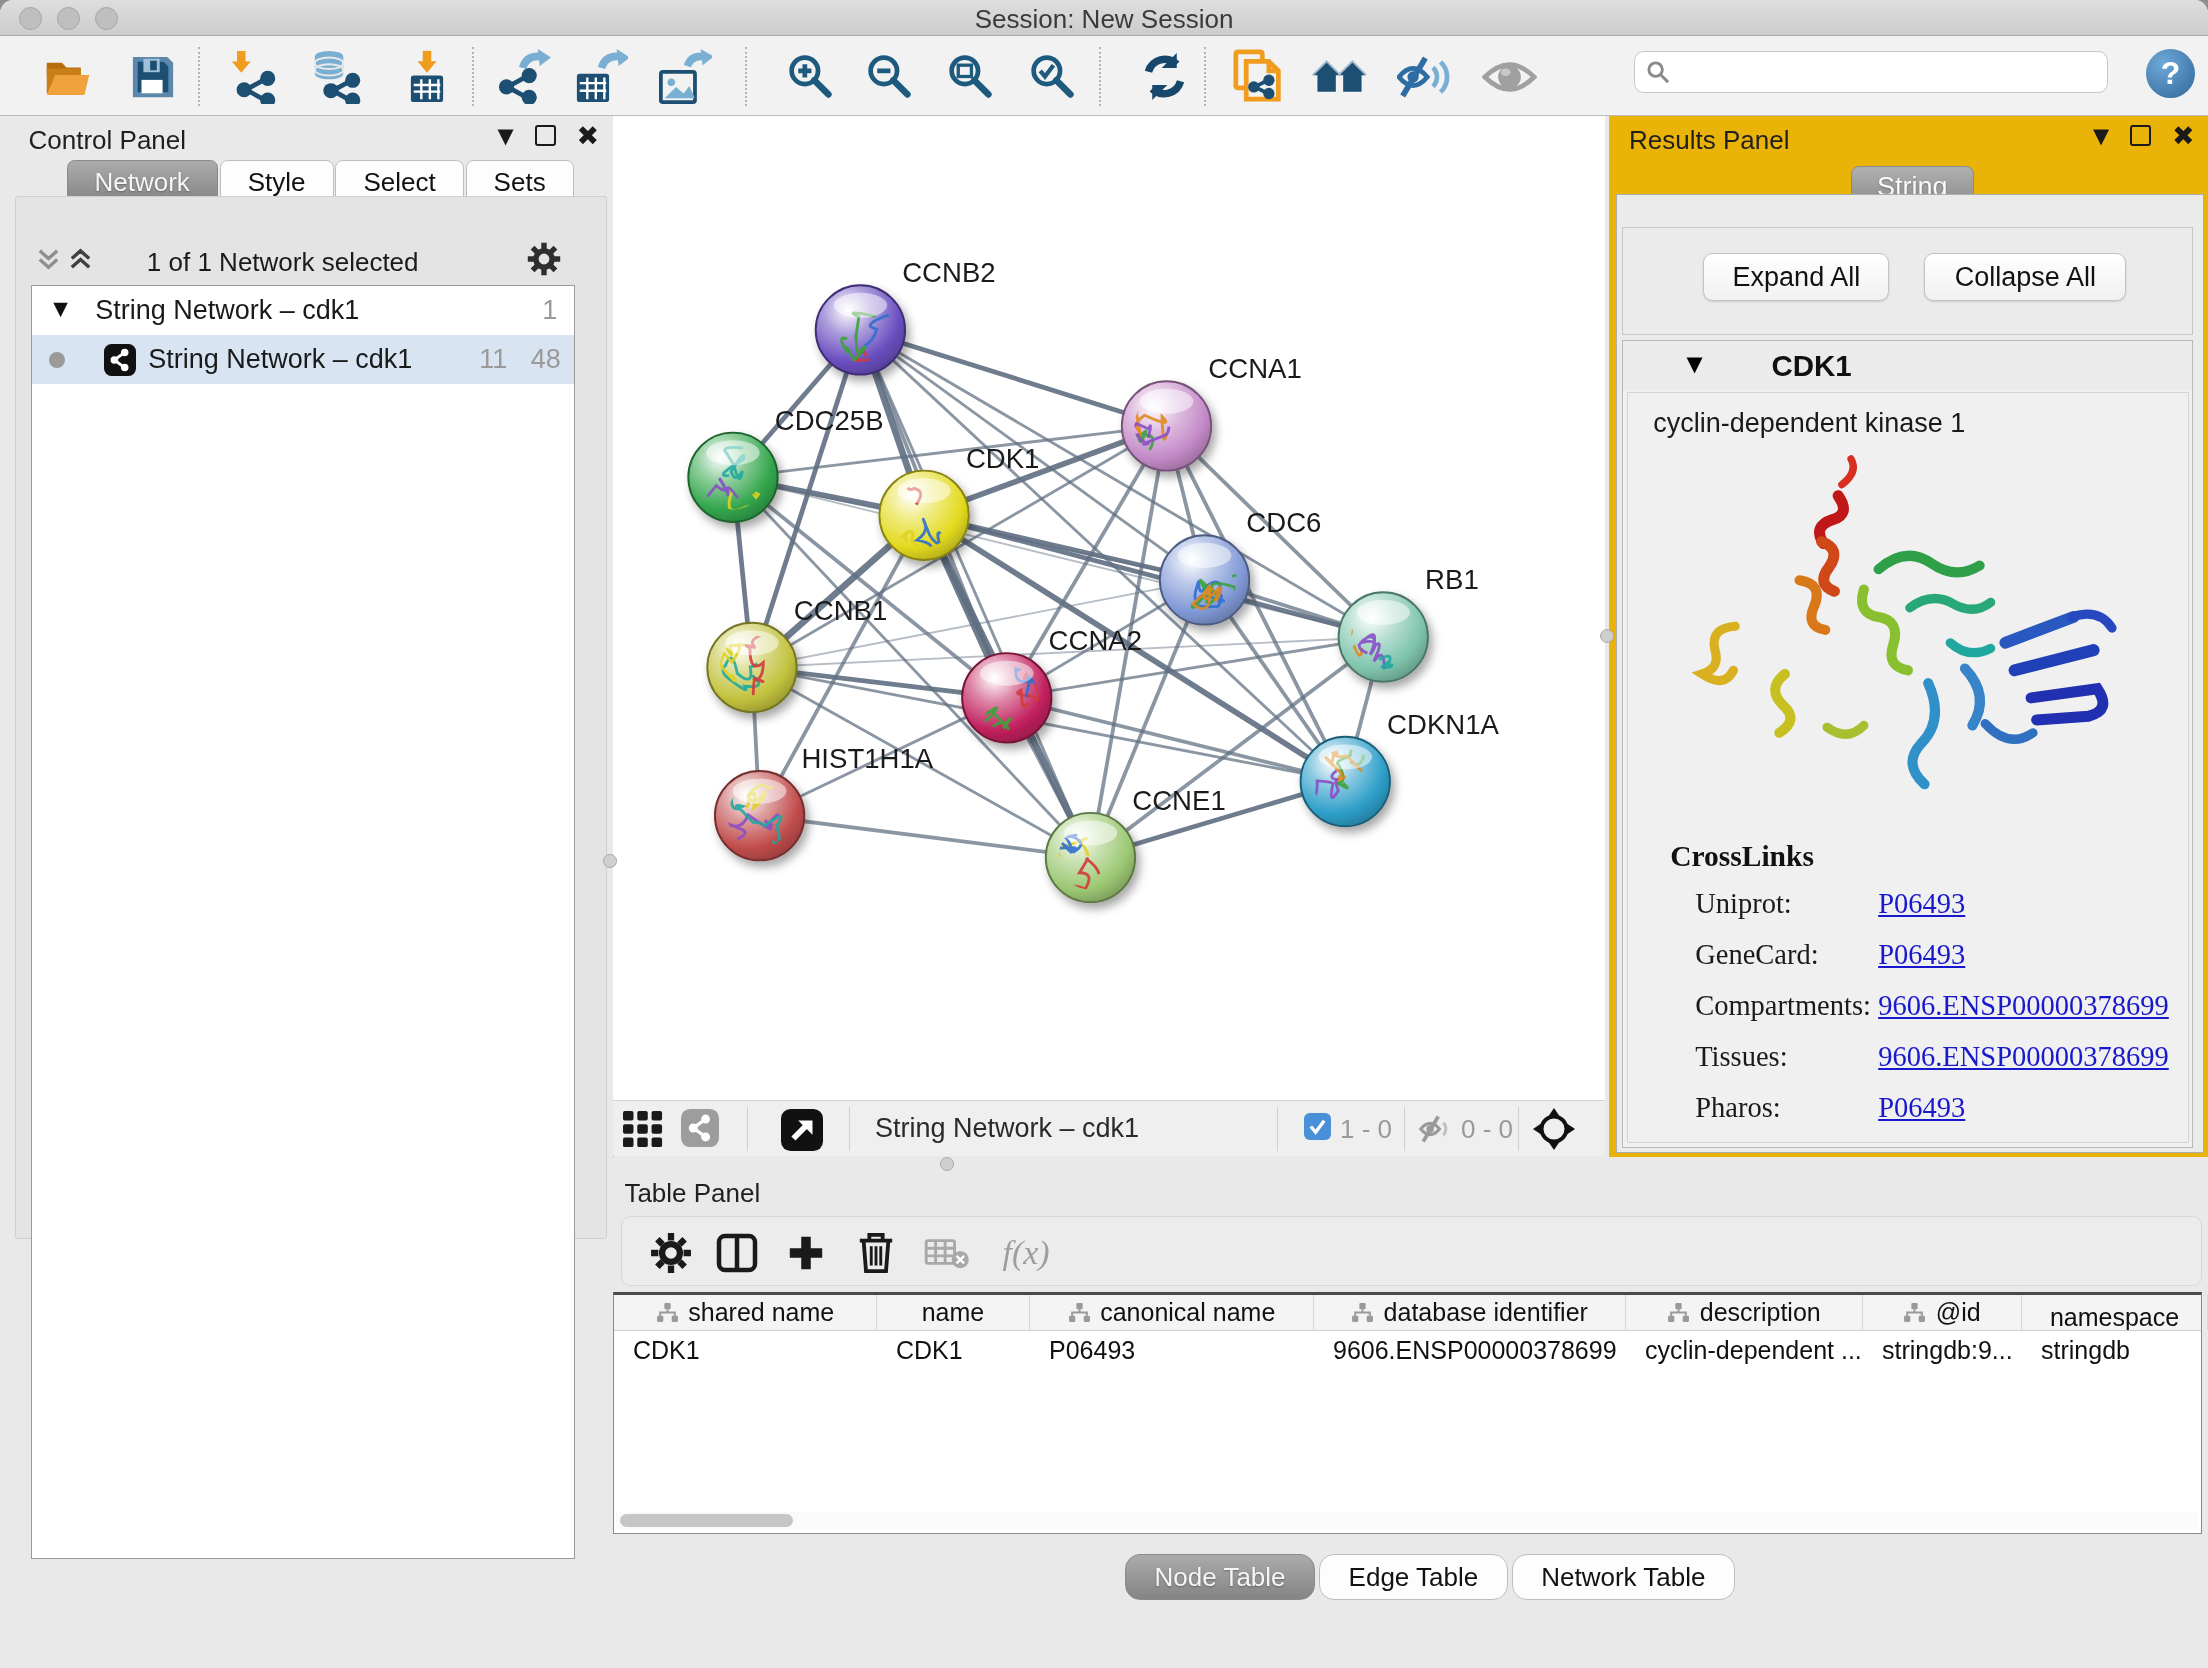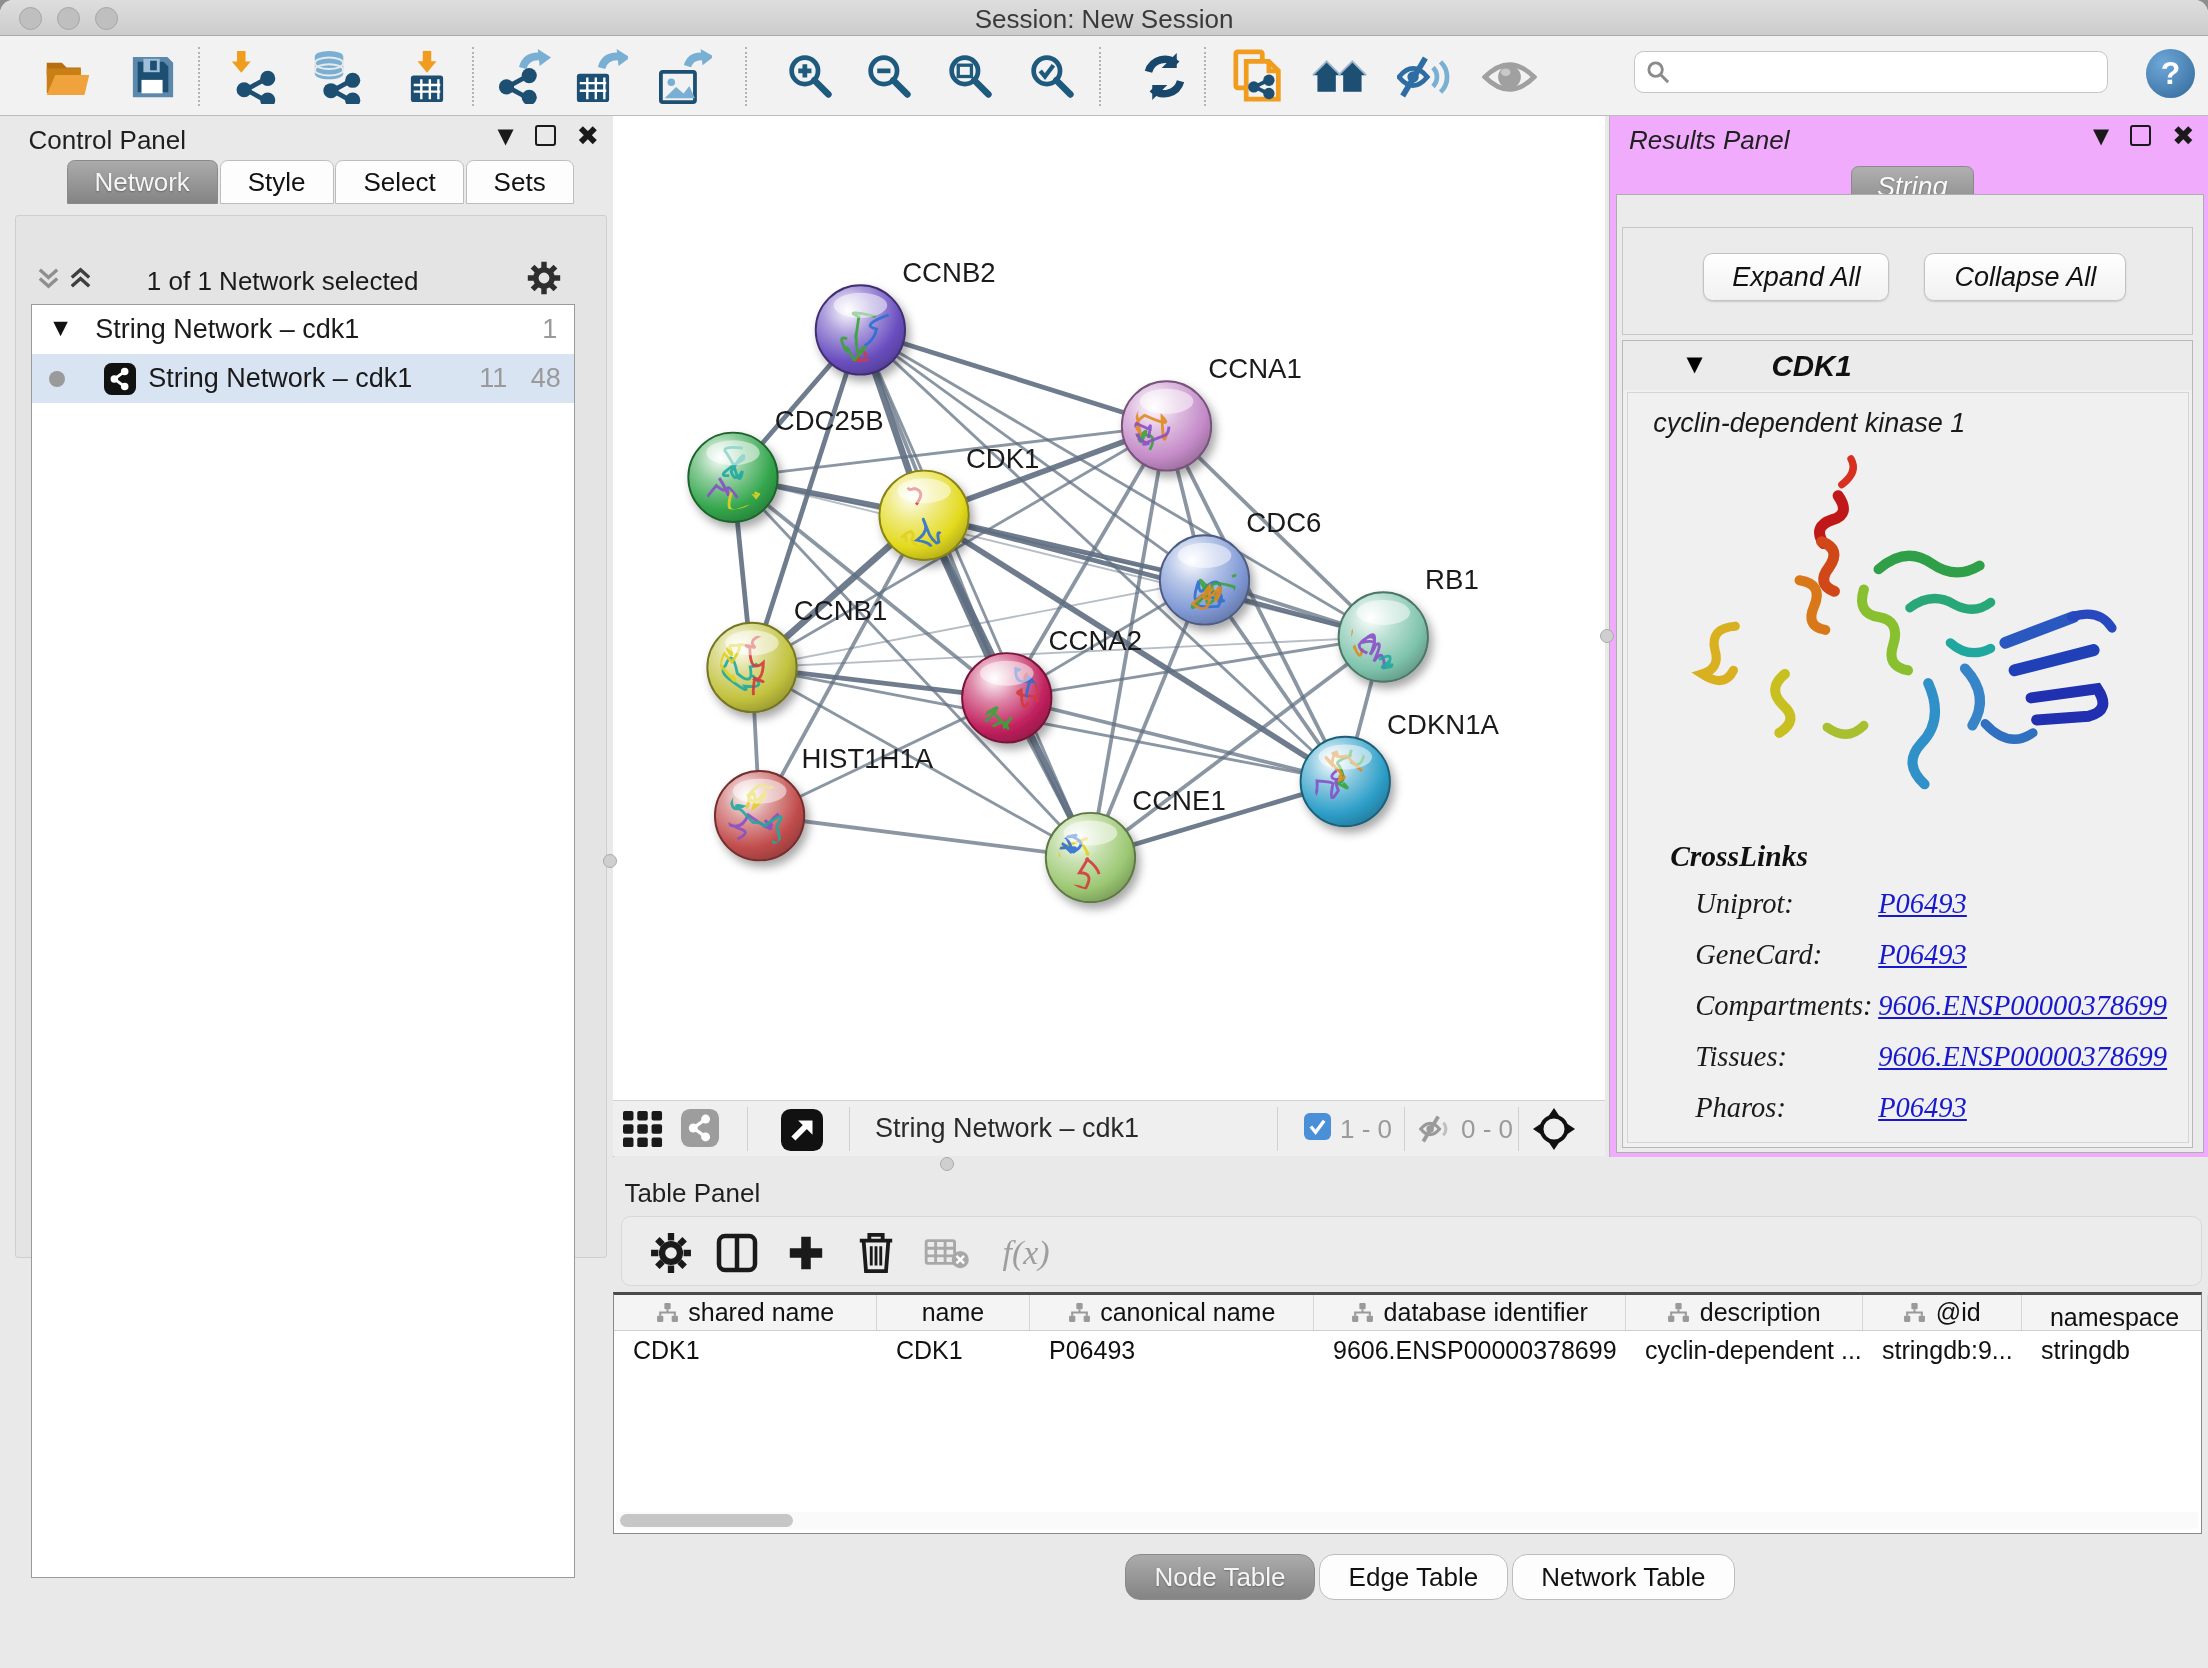--- a/index.html
+++ b/index.html
@@ -24,21 +24,21 @@
   .control-panel { position:absolute; left:9.5px; top:116px; width:604px; height:1488px; background:#e9e9e9; border-right:1.9px solid #b5b5b5; }
   .panel-head { position:absolute; left:0; top:0; width:100%; height:44px; }
   .panel-title { position:absolute; left:19px; top:8.6px; font-size:26px; color:#1f1f1f; }
   .panel-ctrls { position:absolute; right:13.3px; top:7.6px; display:flex; gap:21px; align-items:center; }
   .pc-arrow { font-size:21px; color:#1a1a1a; font-family:"DejaVu Sans",sans-serif; }
   .pc-float { width:21px; height:21px; border:2.9px solid #1a1a1a; border-radius:2.9px; }
   .pc-close { font-size:27px; font-weight:bold; color:#1a1a1a; font-family:"DejaVu Sans",sans-serif; line-height:21px; }
   .cp-tabs { position:absolute; left:57px; top:44px; display:flex; }
   .tab { border:1px solid #bdbdbd; background:#fdfdfd; color:#111; font-size:26px; padding:5.7px 27px; border-radius:7.6px 7.6px 0 0; margin-right:1.9px; }
   .tab.active { background:linear-gradient(#ababab,#848484); color:#f5f5f5; text-shadow:0 1px 1.9px rgba(0,0,0,.3); border-color:#8a8a8a; }
-  .cp-inner { position:absolute; left:5.7px; top:80px; width:592px; height:1043px; background:#e4e4e4; border:1px solid #cfcfcf; border-radius:3px;margin-top:19px; }
+  .cp-inner { position:absolute; left:5.7px; top:80px; width:592px; height:1043px; background:#e4e4e4; border:1px solid #cfcfcf; border-radius:3px; }
   .tree-head { position:absolute; left:0; top:42px; width:100%; height:42px; }
   .tree-head-label { position:absolute; left:0; right:57px; text-align:center; top:7.6px; font-size:26px; color:#1a1a1a; }
   .chev { position:absolute; top:7.6px; }
   .gear-wrap { position:absolute; right:44px; top:1.9px; }
   .netlist { position:absolute; left:15px; top:88px; width:544px; height:1274px; background:#fff; border:1.9px solid #9a9a9a; }
   .nrow { position:relative; width:100%; height:49px; font-size:27px; color:#1a1a1a; }
   .nrow.sel { background:#d9e4f2; }
   .nrow .disc { position:absolute; left:21px; top:11.4px; font-size:19px; font-family:"DejaVu Sans",sans-serif; color:#111; }
   .nrow .lbl0 { position:absolute; left:63px; top:8.6px; }
   .nrow .cnt { position:absolute; right:17px; top:8.6px; color:#9a9a9a; }
@@ -52,21 +52,21 @@
   .network-view { position:absolute; left:613px; top:116px; width:992px; height:984px; background:#ffffff; }
   .view-toolbar { position:absolute; left:613px; top:1100px; width:992px; height:56px; background:#efefef; border-top:1px solid #d2d2d2; }
   .vt-item { position:absolute; top:7.6px; }
   .vt-sep { position:absolute; top:5.7px; height:44px; border-left:1.9px solid #d0d0d0; }
   .vt-title { position:absolute; left:262px; top:12.4px; font-size:27px; color:#2a2a2a; }
   .vt-count { position:absolute; top:13.3px; font-size:26px; color:#9a9a9a; }
   .checkbox { position:absolute; top:12.4px; width:27px; height:27px; background:#4a90d9; border-radius:5.7px; display:flex; align-items:center; justify-content:center; }
   .split-dot { position:absolute; width:14.3px; height:14.3px; border-radius:50%; background:#cfcfcf; border:1px solid #aaa; z-index:5; }
 
   
-  .results-panel { position:absolute; left:1609px; top:116px; width:599px; height:1041px; background:#f0abfc; border-left:1.9px solid #b5b5b5;font-style:italic; }
+  .results-panel { position:absolute; left:1609px; top:116px; width:599px; height:1041px; background:#eab308; border-left:1.9px solid #b5b5b5; }
   .rp-tab { position:absolute; left:241px; top:50px; padding:4.8px 25px; font-size:27px; color:#fafafa; background:linear-gradient(#b0b0b0,#8a8a8a); border:1px solid #8a8a8a; border-radius:7.6px; text-shadow:0 1px 1.9px rgba(0,0,0,.3); }
   .rp-outer { position:absolute; left:5.7px; top:78px; width:588px; height:959px; background:#ebebeb; border:1.9px solid #adadad; }
   .rp-btnbox { position:absolute; left:5.7px; top:32px; width:571px; height:108px; border:1.9px solid #c6c6c6; background:#ebebeb; }
   .rp-btn { position:absolute; top:25px; height:48px; background:linear-gradient(#ffffff,#f1f1f1); border:1px solid #c2c2c2; border-radius:9.5px; font-size:27px; color:#111; display:flex; align-items:center; justify-content:center; box-shadow:0 1px 1.9px rgba(0,0,0,.15); }
   .rp-section { position:absolute; left:5.7px; top:145px; width:571px; height:808px; border:1.9px solid #b8b8b8; background:#f0f0f0; }
   .rp-sec-head { position:absolute; left:0; top:0; width:100%; height:49px; background:#ebebeb; }
   .rp-sec-disc { position:absolute; left:63px; top:11.4px; font-size:21px; font-family:"DejaVu Sans",sans-serif; }
   .rp-sec-title { position:absolute; left:148px; top:7.6px; font-size:29.5px; font-weight:bold; color:#111; }
   .rp-body { position:absolute; left:3.8px; top:51px; right:3.8px; bottom:3.8px; background:#f0f0f0; border:1px solid #d5d5d5; }
   .rp-desc { position:absolute; left:25px; top:15px; font-size:27px; color:#1a1a1a; }

